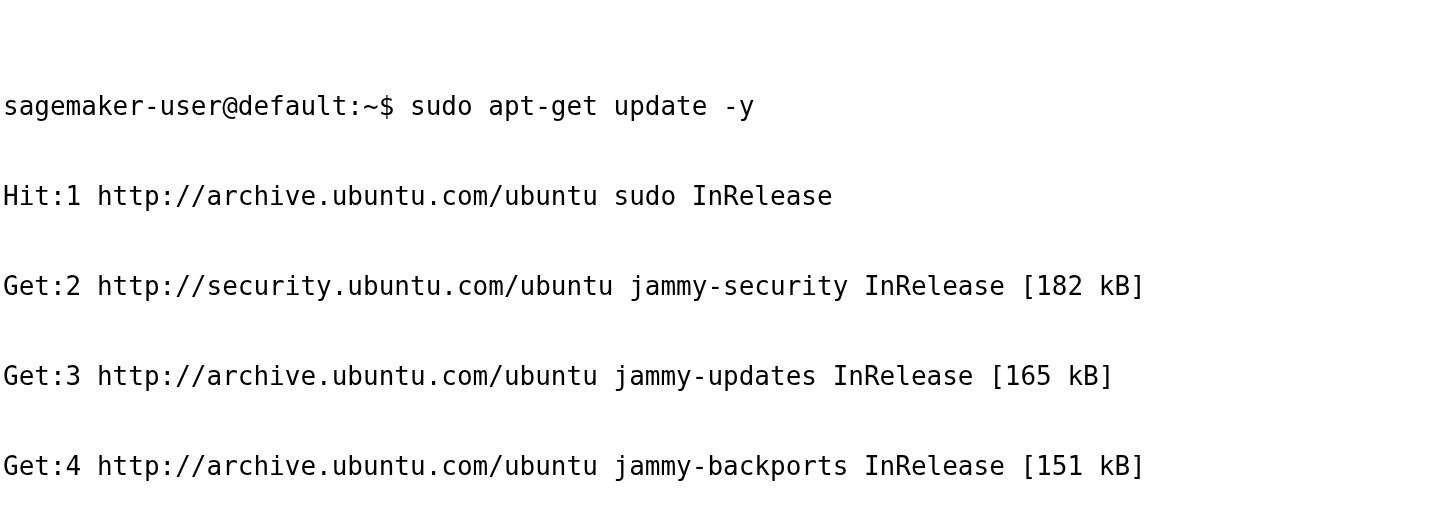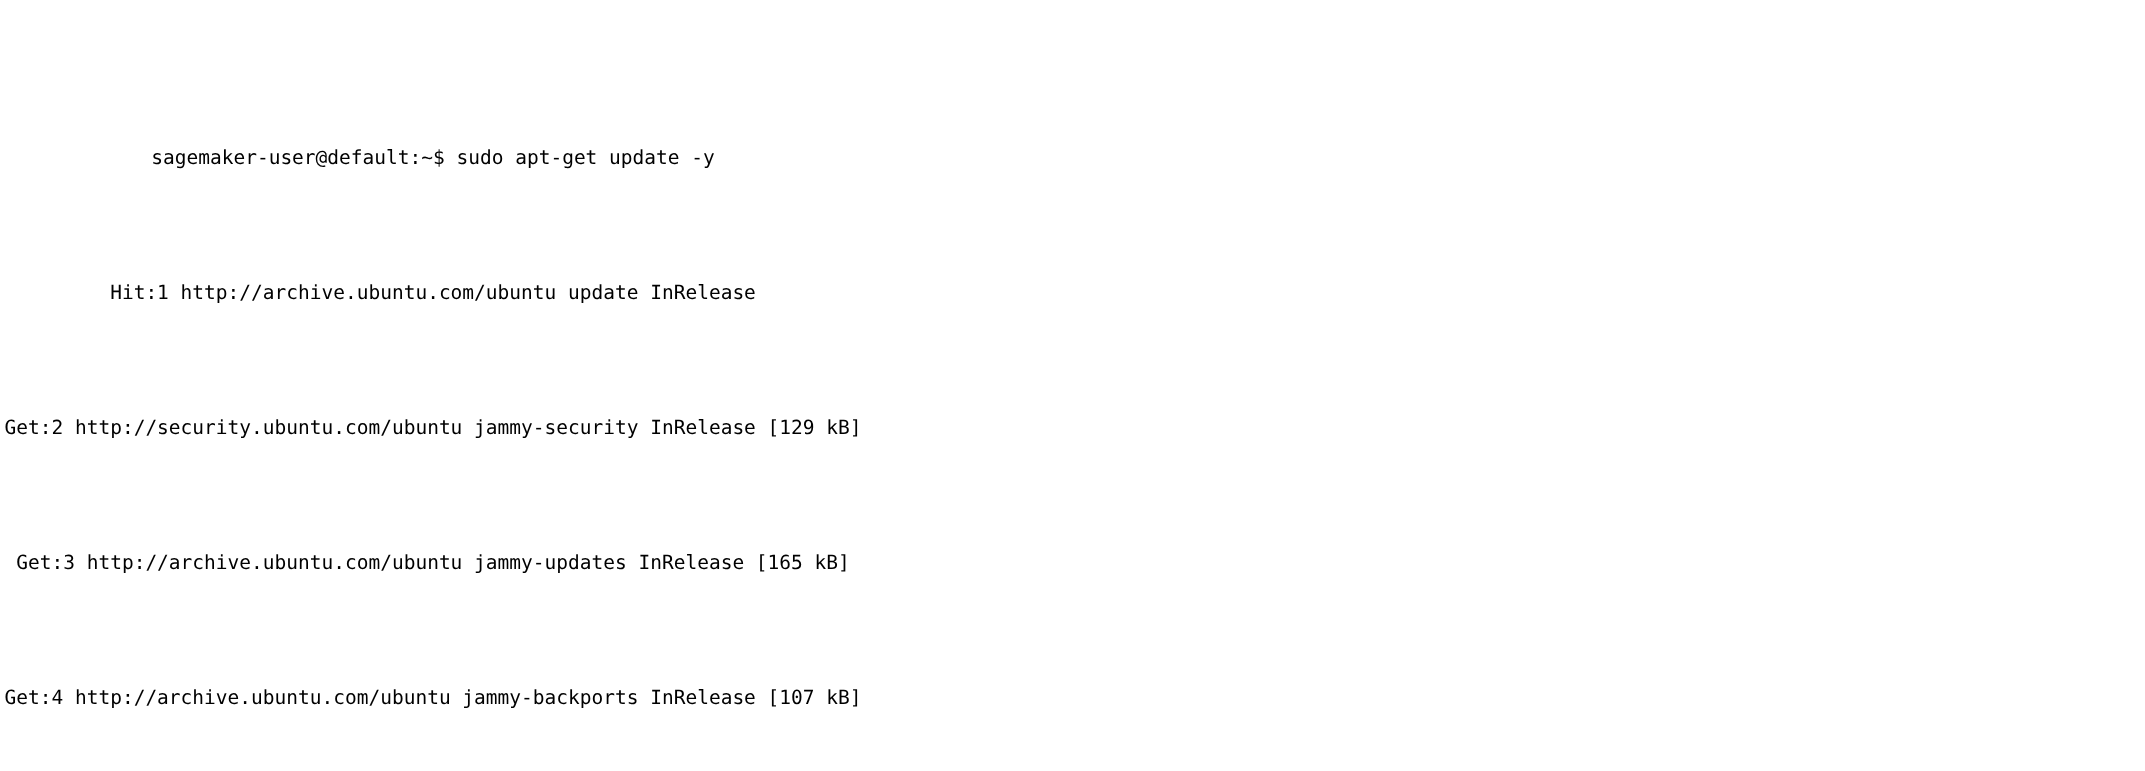--- a/index.html
+++ b/index.html
@@ -12,27 +12,26 @@
     height: 514px;
     overflow: hidden;
   }
   #terminal {
     position: relative;
     width: 1430px;
     height: 514px;
     background: #ffffff;
     color: #000000;
     font-family: "DejaVu Sans Mono", "Liberation Mono", monospace;
-    font-size: 13px;
+    font-size: 26px;
     line-height: 30px;
     letter-spacing: 0px;
     padding: 0;
     box-sizing: border-box;
     overflow: hidden;
-    text-align: center;
   }
   #terminal-lines {
     position: absolute;
     left: 3px;
     top: 1px;
     white-space: pre;
   }
   .term-line {
     white-space: pre;
     height: 30px;
@@ -40,24 +39,24 @@
     font-variant-ligatures: none;
   }
 </style>
 </head>
 <body>
 
 <div id="terminal">
   <div id="terminal-lines">
 
     <div class="term-line">sagemaker-user@default:~$ sudo apt-get update -y</div>
-    <div class="term-line">Hit:1 http://archive.ubuntu.com/ubuntu update InRelease</div>
-    <div class="term-line">Get:2 http://security.ubuntu.com/ubuntu jammy-security InRelease [129 kB]</div>
+    <div class="term-line">Hit:1 http://archive.ubuntu.com/ubuntu sudo InRelease</div>
+    <div class="term-line">Get:2 http://security.ubuntu.com/ubuntu jammy-security InRelease [182 kB]</div>
     <div class="term-line">Get:3 http://archive.ubuntu.com/ubuntu jammy-updates InRelease [165 kB]</div>
-    <div class="term-line">Get:4 http://archive.ubuntu.com/ubuntu jammy-backports InRelease [107 kB]</div>
+    <div class="term-line">Get:4 http://archive.ubuntu.com/ubuntu jammy-backports InRelease [151 kB]</div>
     
     
     
     
     
     
     
     
     
     

